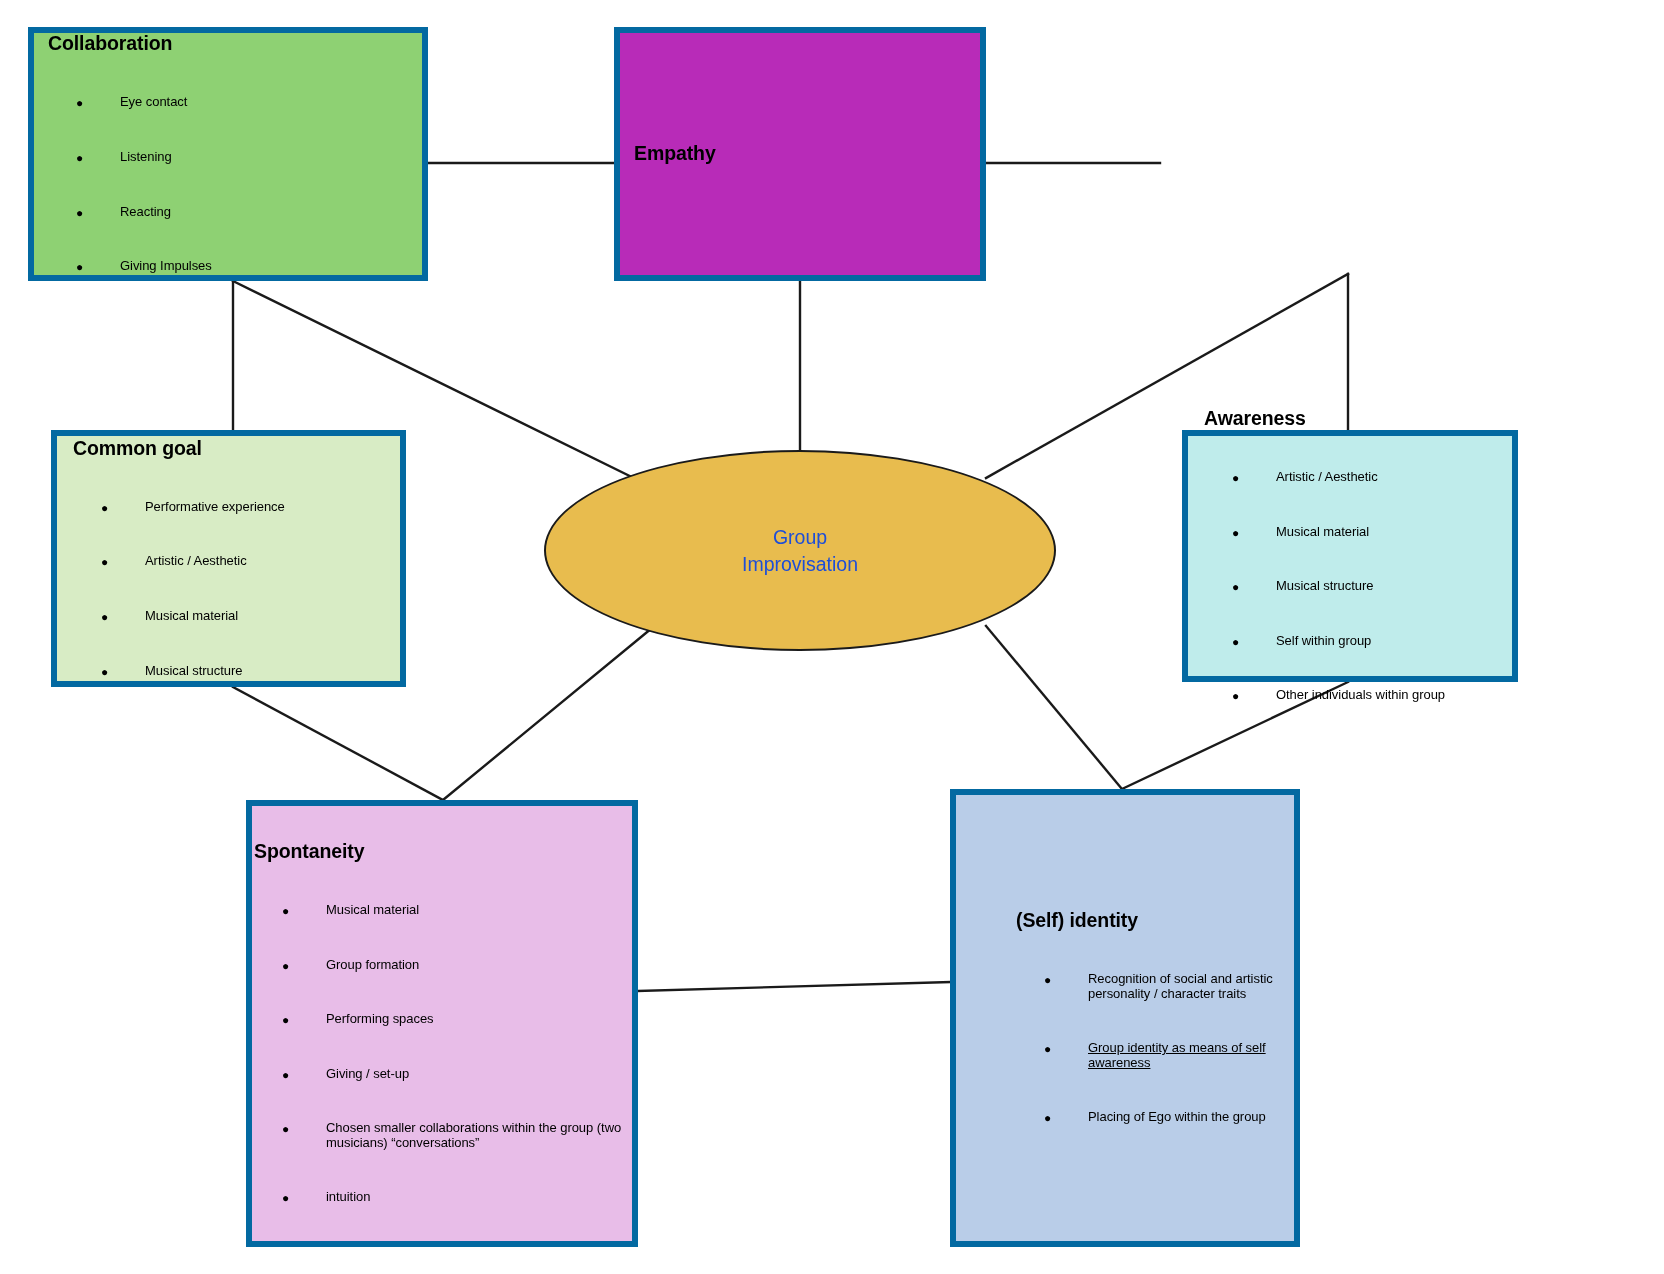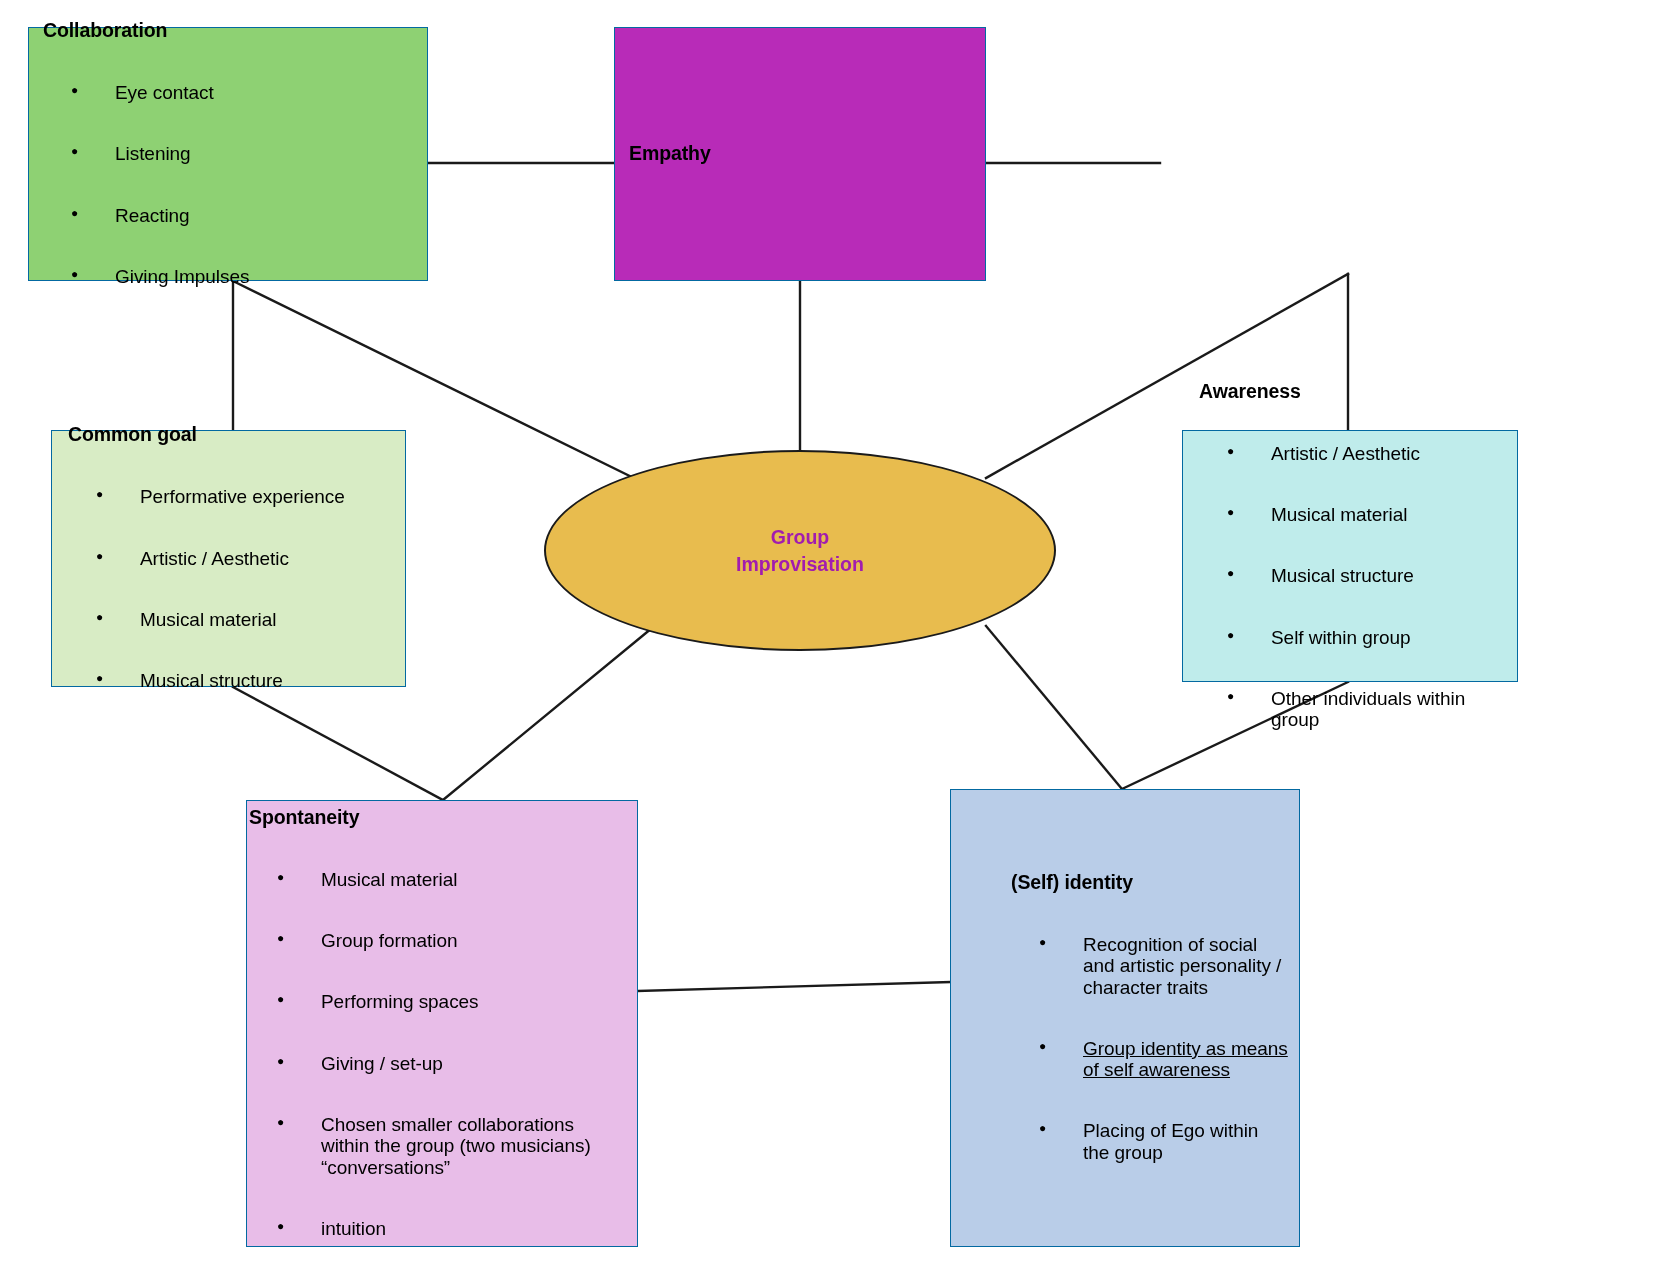--- a/index.html
+++ b/index.html
@@ -21,21 +21,21 @@
     position: absolute;
     left: 0;
     top: 0;
     width: 1664px;
     height: 1274px;
     pointer-events: none;
   }
   .node {
     position: absolute;
     box-sizing: border-box;
-    border: 1px solid #0369a1;
+    border: 6px solid #0369a1;
     display: flex;
     flex-direction: column;
     justify-content: center;
   }
   .node-inner {
     padding: 0 14px;
   }
   .node-title {
     font-weight: bold;
     font-size: 19.5px;
@@ -44,21 +44,21 @@
     margin: 0 0 1px 0;
     line-height: 1.18;
   }
   ul.bullets {
     list-style: none;
     margin: 0;
     padding: 0;
   }
   ul.bullets li {
     position: relative;
-    font-size: 19px;
+    font-size: 13px;
     color: #000000;
     line-height: 1.12;
     padding-left: 72px;
     margin-bottom: 2px;
     letter-spacing: -0.05px;
     margin-top: 40px;
   }
   ul.bullets li::before {
     content: "\25CF";
     position: absolute;
@@ -71,24 +71,24 @@
     position: absolute;
     box-sizing: border-box;
     border: 2px solid #1a1a1a;
     border-radius: 50%;
     display: flex;
     align-items: center;
     justify-content: center;
     text-align: center;
   }
   .ellipse-label {
-    font-weight: bold;
+    font-weight: normal;
     font-size: 19.5px;
     line-height: 1.35;
-    color: #a21caf;
+    color: #1d4ed8;
     white-space: pre-line;
   }
 </style>
 </head>
 <body>
 
 <div id="canvas">
 
   <svg id="edges" viewBox="0 0 1664 1274" xmlns="http://www.w3.org/2000/svg">
     <g stroke="#1a1a1a" stroke-width="2.4" fill="none" stroke-linecap="square">

